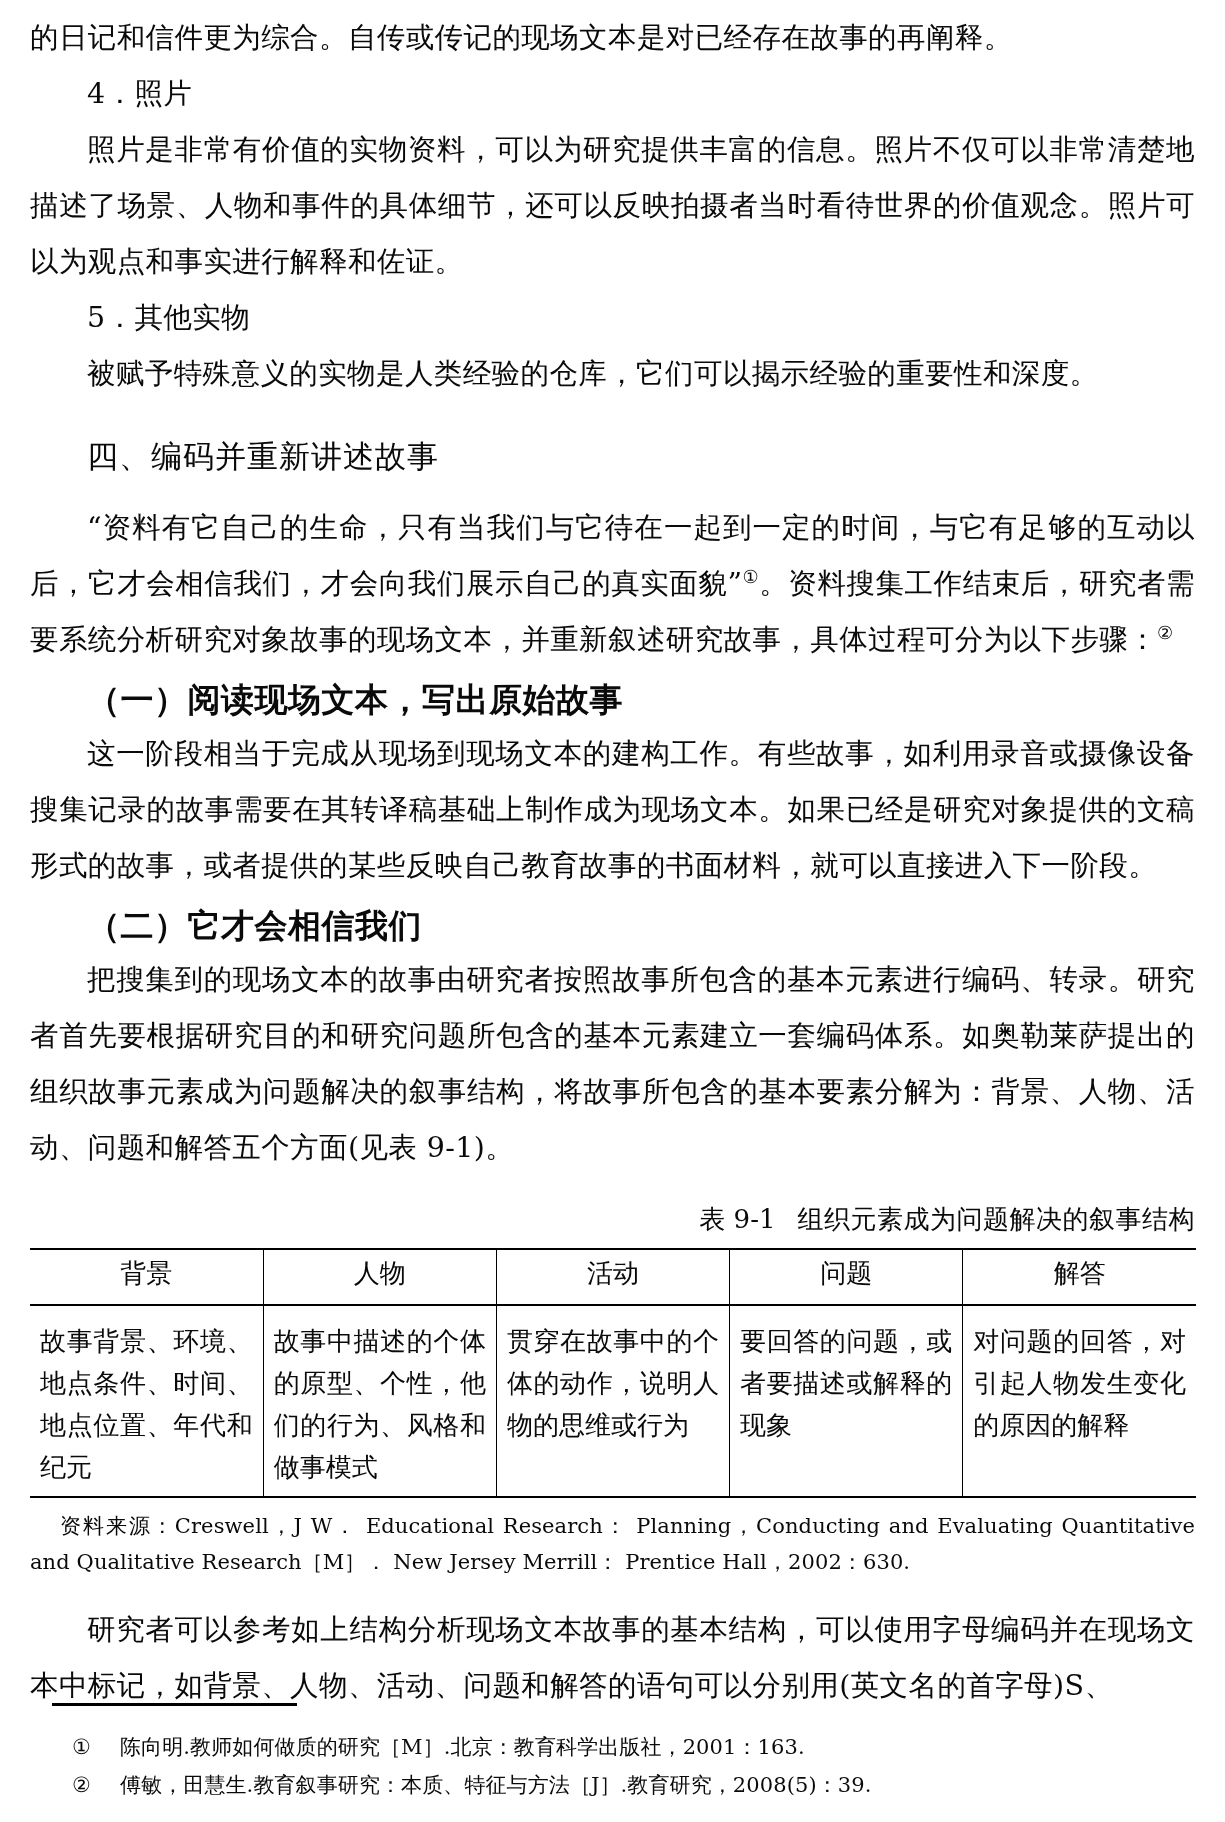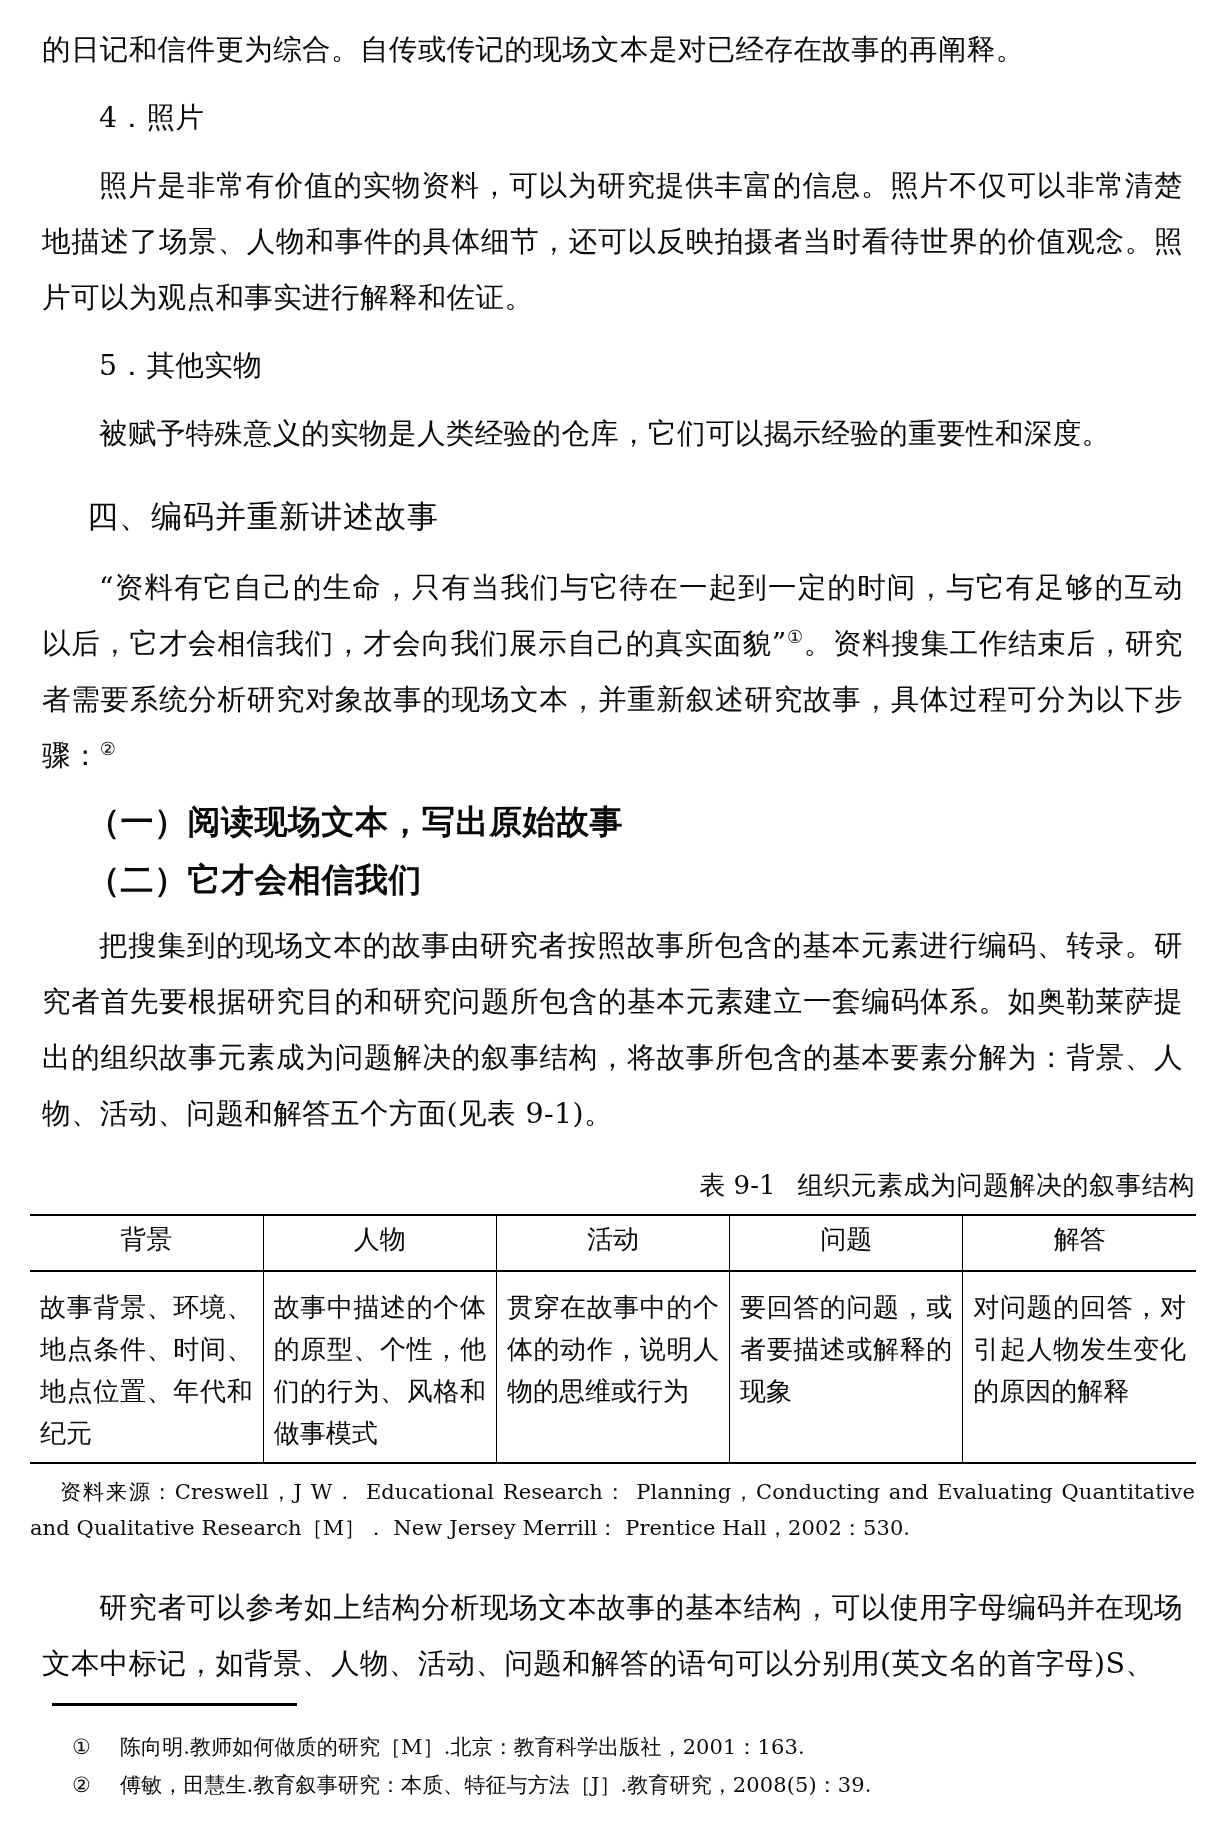--- a/index.html
+++ b/index.html
@@ -23,21 +23,21 @@
     position: relative;
   }
 
   
   .para {
     font-size: 28.5px;
     line-height: 56px;
     letter-spacing: 0.4px;
     text-align: justify;
     text-justify: inter-ideograph;
-    margin: 12px;
+    margin: 0;
   }
   .para.indent { text-indent: 57px; }
   .para.indent-list { text-indent: 57px; }
 
   .sup {
     font-size: 18px;
     vertical-align: super;
     line-height: 0;
   }
 
@@ -147,20 +147,21 @@
   <p class="para indent-list">5．其他实物</p>
 
   <p class="para indent">被赋予特殊意义的实物是人类经验的仓库，它们可以揭示经验的重要性和深度。</p>
 
   <h2 class="h-section">四、编码并重新讲述故事</h2>
 
   <p class="para indent"><span>“资料有它自己的生命，只有当我们与它待在一起到一定的时间，与它有足够的互动以后，它才会相信我们，才会向我们展示自己的真实面貌”</span><span class="sup">①</span><span>。资料搜集工作结束后，研究者需要系统分析研究对象故事的现场文本，并重新叙述研究故事，具体过程可分为以下步骤：</span><span class="sup">②</span></p>
 
   <h3 class="h-sub">（一）阅读现场文本，写出原始故事</h3>
 
+  <p class="para indent">这一阶段相当于完成从现场到现场文本的建构工作。有些故事，如利用录音或摄像设备搜集记录的故事需要在其转译稿基础上制作成为现场文本。如果已经是研究对象提供的文稿形式的故事，或者提供的某些反映自己教育故事的书面材料，就可以直接进入下一阶段。</p>
 
   <h3 class="h-sub">（二）它才会相信我们</h3>
 
   <p class="para indent">把搜集到的现场文本的故事由研究者按照故事所包含的基本元素进行编码、转录。研究者首先要根据研究目的和研究问题所包含的基本元素建立一套编码体系。如奥勒莱萨提出的组织故事元素成为问题解决的叙事结构，将故事所包含的基本要素分解为：背景、人物、活动、问题和解答五个方面(见表 9-1)。</p>
 
   <div class="tbl-title"><span class="num">表 9-1</span><span class="sep"></span><span>组织元素成为问题解决的叙事结构</span></div>
 
   <table class="data">
     <thead>
       <tr>
@@ -175,21 +176,21 @@
       <tr>
         <td>故事背景、环境、地点条件、时间、地点位置、年代和纪元</td>
         <td>故事中描述的个体的原型、个性，他们的行为、风格和做事模式</td>
         <td>贯穿在故事中的个体的动作，说明人物的思维或行为</td>
         <td>要回答的问题，或者要描述或解释的现象</td>
         <td>对问题的回答，对引起人物发生变化的原因的解释</td>
       </tr>
     </tbody>
   </table>
 
-  <p class="tbl-source"><span class="lead">资料来源：Creswell，J W． Educational Research： Planning，Conducting and Evaluating Quantitative and Qualitative Research［M］． New Jersey Merrill： Prentice Hall，2002：530.</span></p>
+  <p class="tbl-source"><span class="lead">资料来源：Creswell，J W． Educational Research： Planning，Conducting and Evaluating Quantitative and Qualitative Research［M］． New Jersey Merrill： Prentice Hall，2002：630.</span></p>
 
   <div class="gap-md"></div>
 
   <p class="para indent">研究者可以参考如上结构分析现场文本故事的基本结构，可以使用字母编码并在现场文本中标记，如背景、人物、活动、问题和解答的语句可以分别用(英文名的首字母)S、</p>
 
   <div class="fn-wrap">
     <div class="fn-rule"></div>
     <div class="fn-item"><span class="mark">①</span><span>陈向明.教师如何做质的研究［M］.北京：教育科学出版社，2001：163.</span></div>
     <div class="fn-item"><span class="mark">②</span><span>傅敏，田慧生.教育叙事研究：本质、特征与方法［J］.教育研究，2008(5)：39.</span></div>
   </div>

